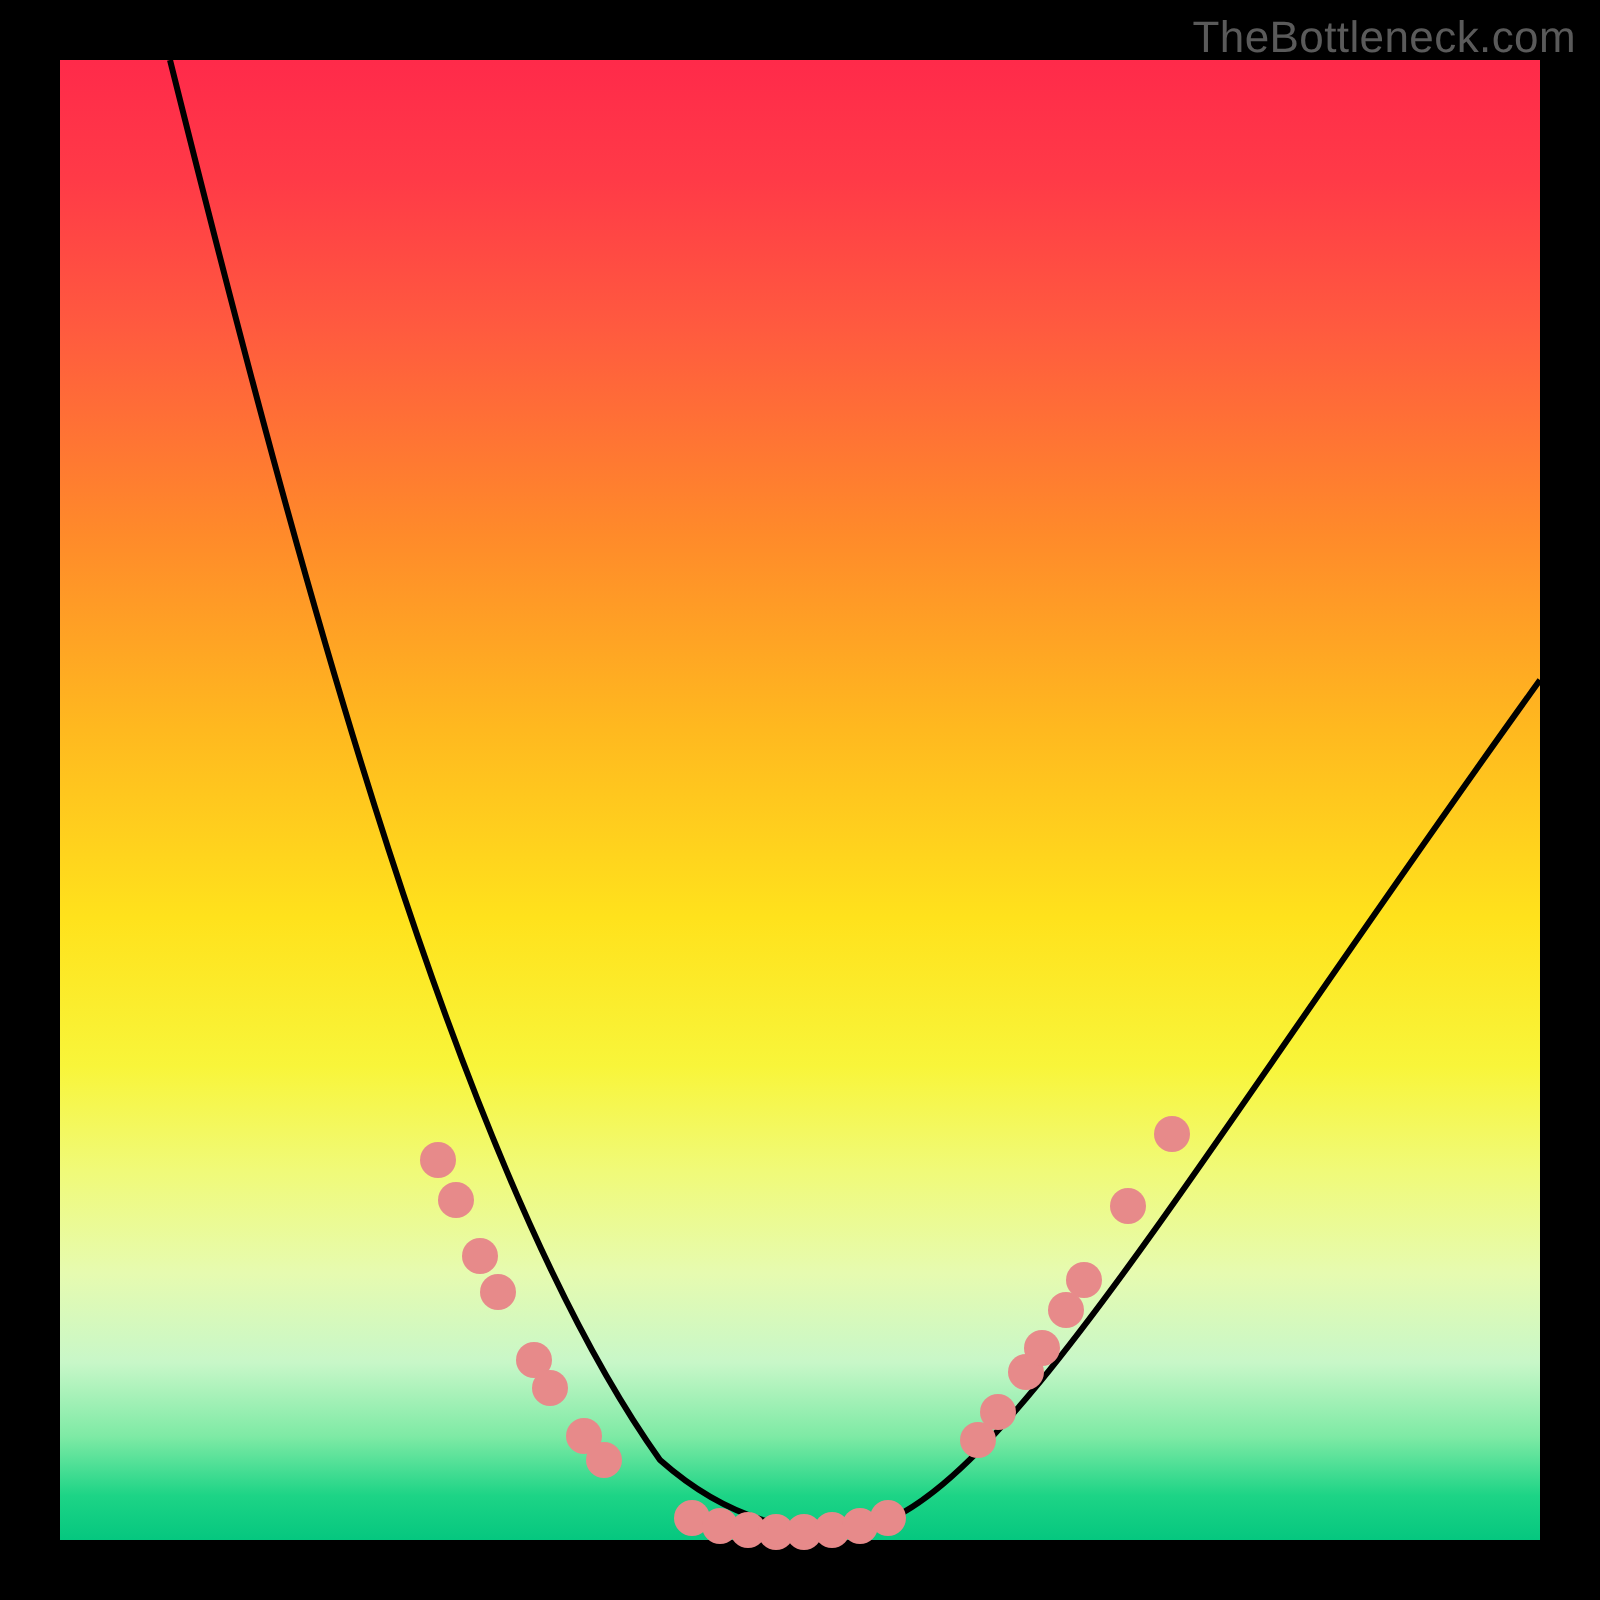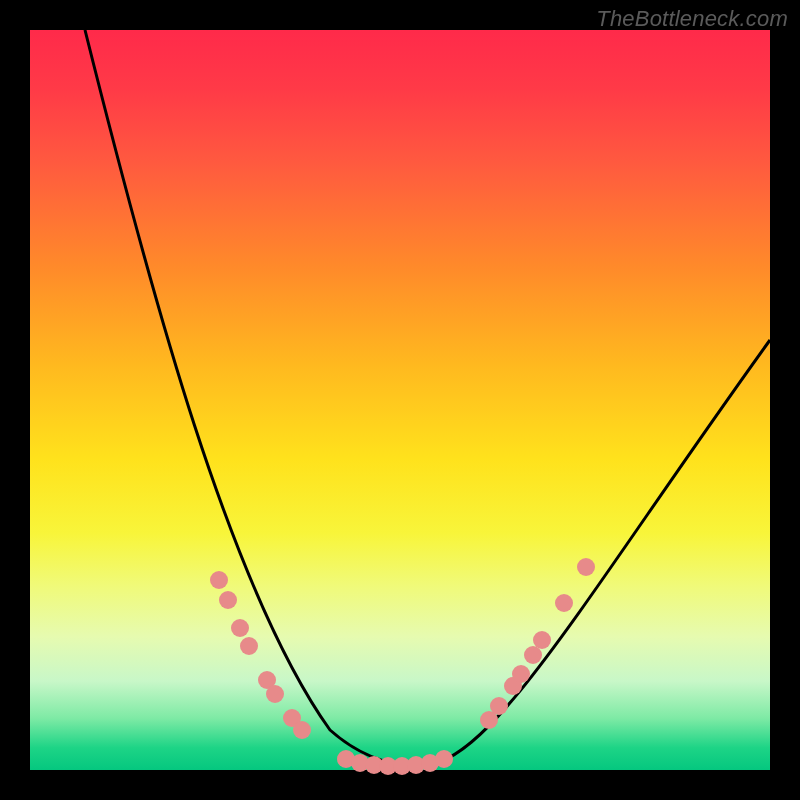--- a/index.html
+++ b/index.html
@@ -6,21 +6,20 @@
   html, body { width: 800px; height: 800px; background: #000; overflow: hidden; }
   .watermark {
     position: absolute;
     top: 6px;
     right: 12px;
     font-family: Arial, Helvetica, sans-serif;
     font-size: 22px;
     color: #5a5a5a;
     letter-spacing: 0.2px;
     z-index: 10;
-    font-style: italic;
   }
   .frame {
     position: absolute;
     top: 30px;
     left: 30px;
     width: 740px;
     height: 740px;
     background: linear-gradient(to bottom,
       #ff2a4a 0%,
       #ff3a47 8%,

